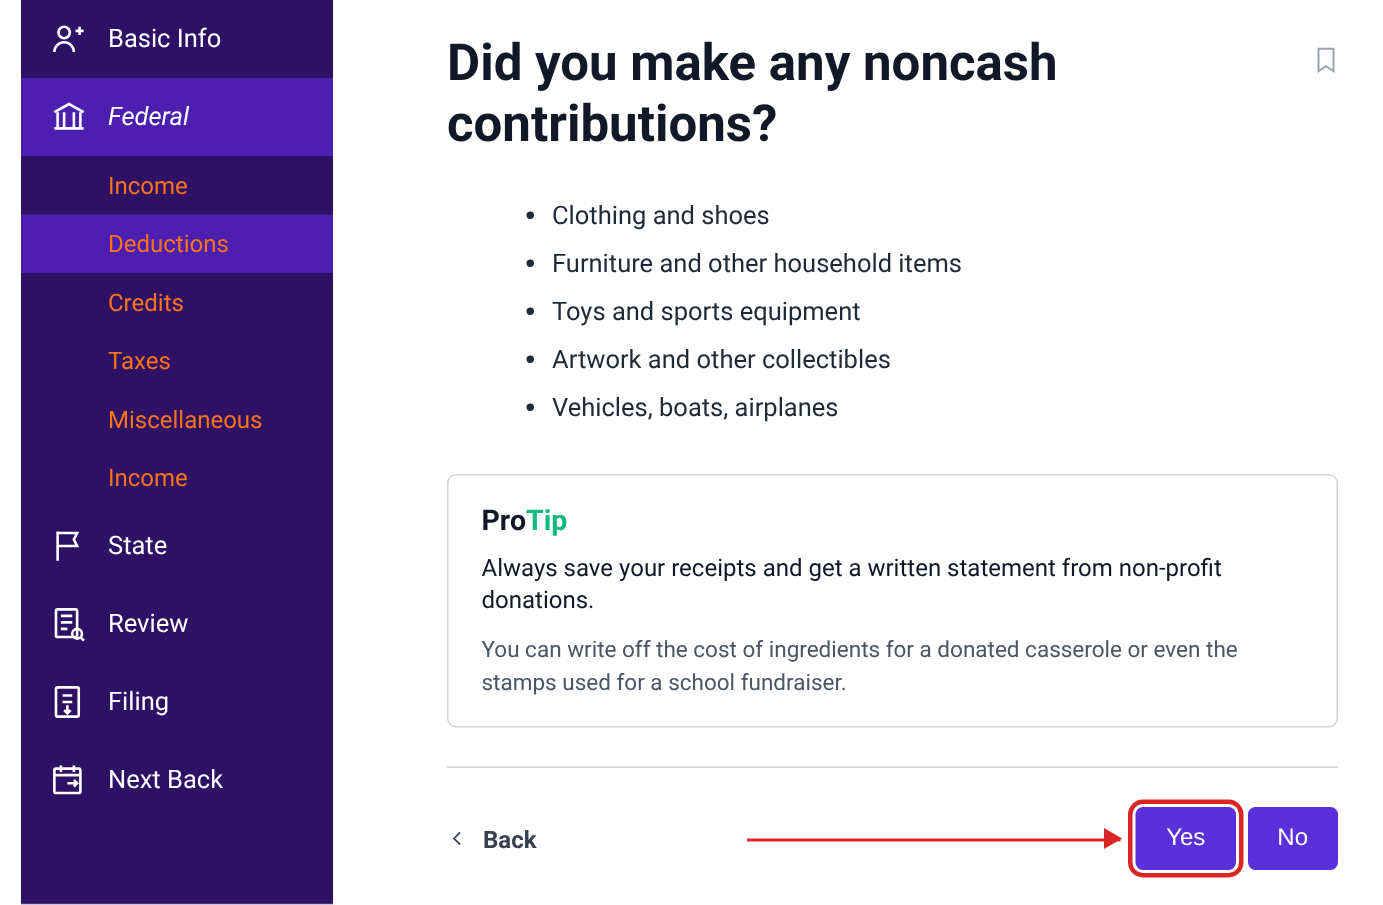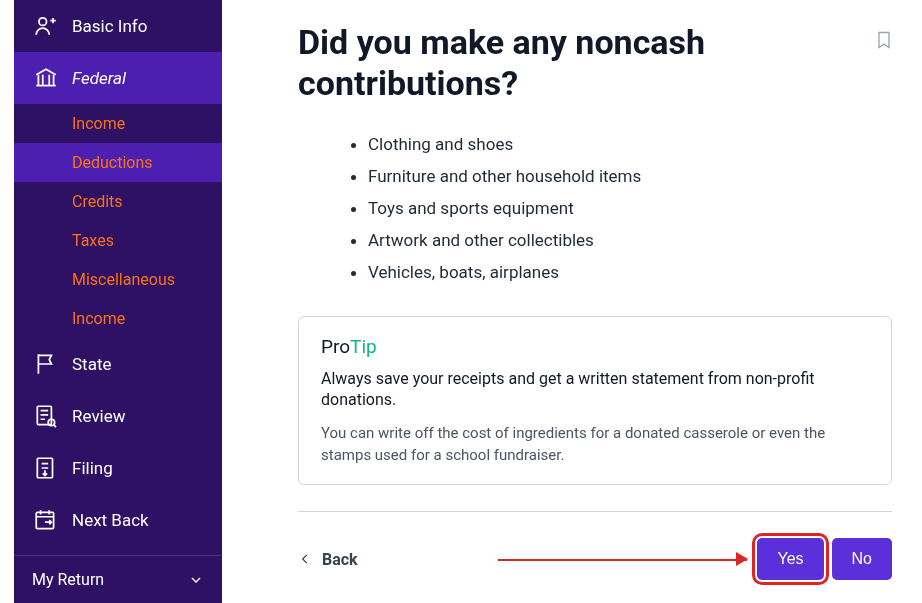--- a/index.html
+++ b/index.html
@@ -108,21 +108,21 @@
       padding: 6px 0;
     }
     .protip-card {
       border: 1px solid #d1d5db;
       border-radius: 6px;
       padding: 18px 22px;
       margin-bottom: 26px;
     }
     .protip-heading {
       font-size: 19px;
-      font-weight: 400;
+      font-weight: 700;
       margin-bottom: 10px;
     }
     .protip-heading .pro {
       color: #111827;
     }
     .protip-heading .tip {
       color: #10b981;
     }
     .protip-strong {
       font-size: 16px;
@@ -295,28 +295,20 @@
         <path d="M3 9h16M7 3v4M15 3v4"></path>
         <path d="M11 14h6M15 12l2 2-2 2"></path>
       </svg>
     </span>
     <span>Next Back</span>
   </div>
 
   <div class="sidebar-spacer"></div>
   <div class="sidebar-divider"></div>
 
-  <div class="my-return">
-    <span>My Return</span>
-    <span>
-      <svg width="16" height="16" viewBox="0 0 24 24" fill="none" stroke="#ffffff" stroke-width="2">
-        <path d="M6 9l6 6 6-6"></path>
-      </svg>
-    </span>
-  </div>
 </nav>
 
 <main class="main">
 
   <div class="bookmark-btn">
     <span>
       <svg width="20" height="24" viewBox="0 0 24 24" fill="none" stroke="#9ca3af" stroke-width="1.6">
         <path d="M6 3h12v18l-6-4-6 4V3z"></path>
       </svg>
     </span>

